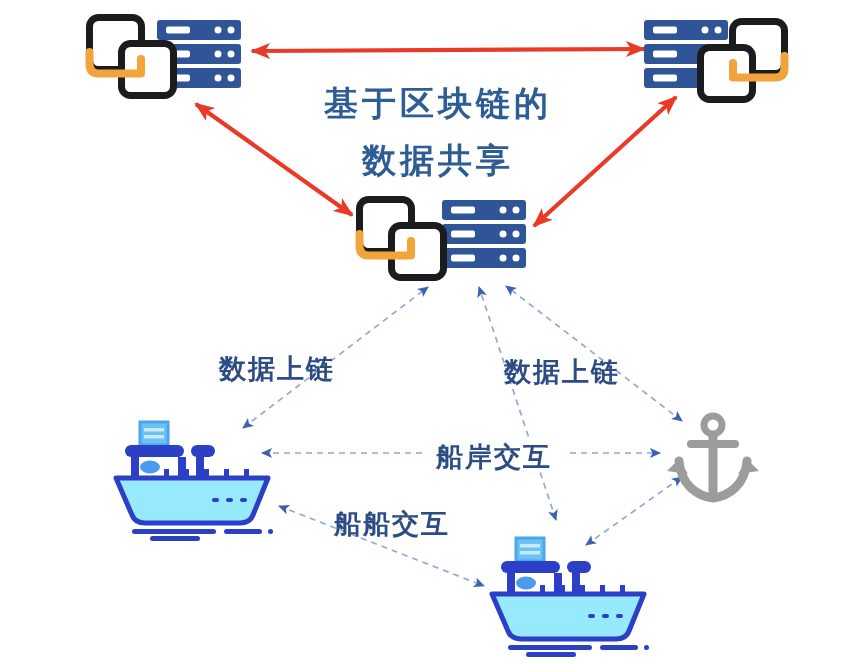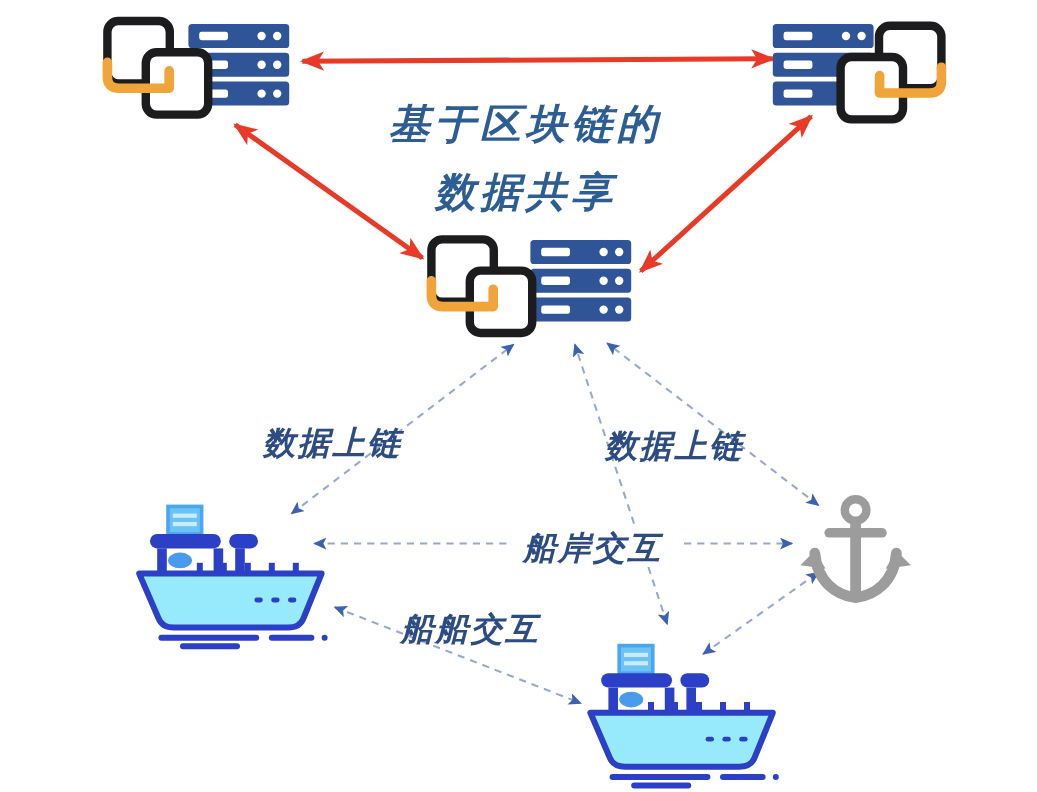--- a/index.html
+++ b/index.html
@@ -1,17 +1,17 @@
 <!DOCTYPE html>
 <html style="--background: #ffffff; --red_arrow: #e83a27; --title_blue: #2c5d95; --label_blue: #2d4c84; --server_navy: #2f5497; --block_outline: #1c1c1e; --link_orange: #f1a43a; --dash_line: #94a8d3; --dash_head: #3d62b2; --ship_outline: #2b3fc7; --ship_hull: #97eafc; --ship_cabin: #6cc1f5; --ship_cabin_edge: #4aa6ef; --ship_cabin_stripe: #c8ecfc; --ship_ellipse: #4a9bed; --anchor_gray: #9c9c9c;"><head>
 <meta charset="utf-8">
 <style>
   html,body{margin:0;padding:0;background:#fff;}
   .stage{position:relative;width:864px;height:660px;background:var(--background,#fff);overflow:hidden;
-         font-family:"DejaVu Sans",sans-serif;font-style:italic;}
+         font-family:"DejaVu Sans",sans-serif;}
   svg{display:block;}
   .red-line{stroke:var(--red_arrow);stroke-width:4.2;fill:none;}
   .dash-line{stroke:var(--dash_line);stroke-width:1.7;stroke-dasharray:6 5;fill:none;}
   .mk-red{fill:var(--red_arrow);}
   .mk-blue{fill:var(--dash_head);}
   .srv{fill:var(--server_navy);}
   .srv-slot{fill:#ffffff;}
   .blk{fill:#ffffff;stroke:var(--block_outline);stroke-width:7;stroke-linejoin:round;}
   .lnk{fill:none;stroke:var(--link_orange);stroke-width:8;stroke-linecap:round;stroke-linejoin:round;}
   .navy{fill:var(--ship_outline);}

